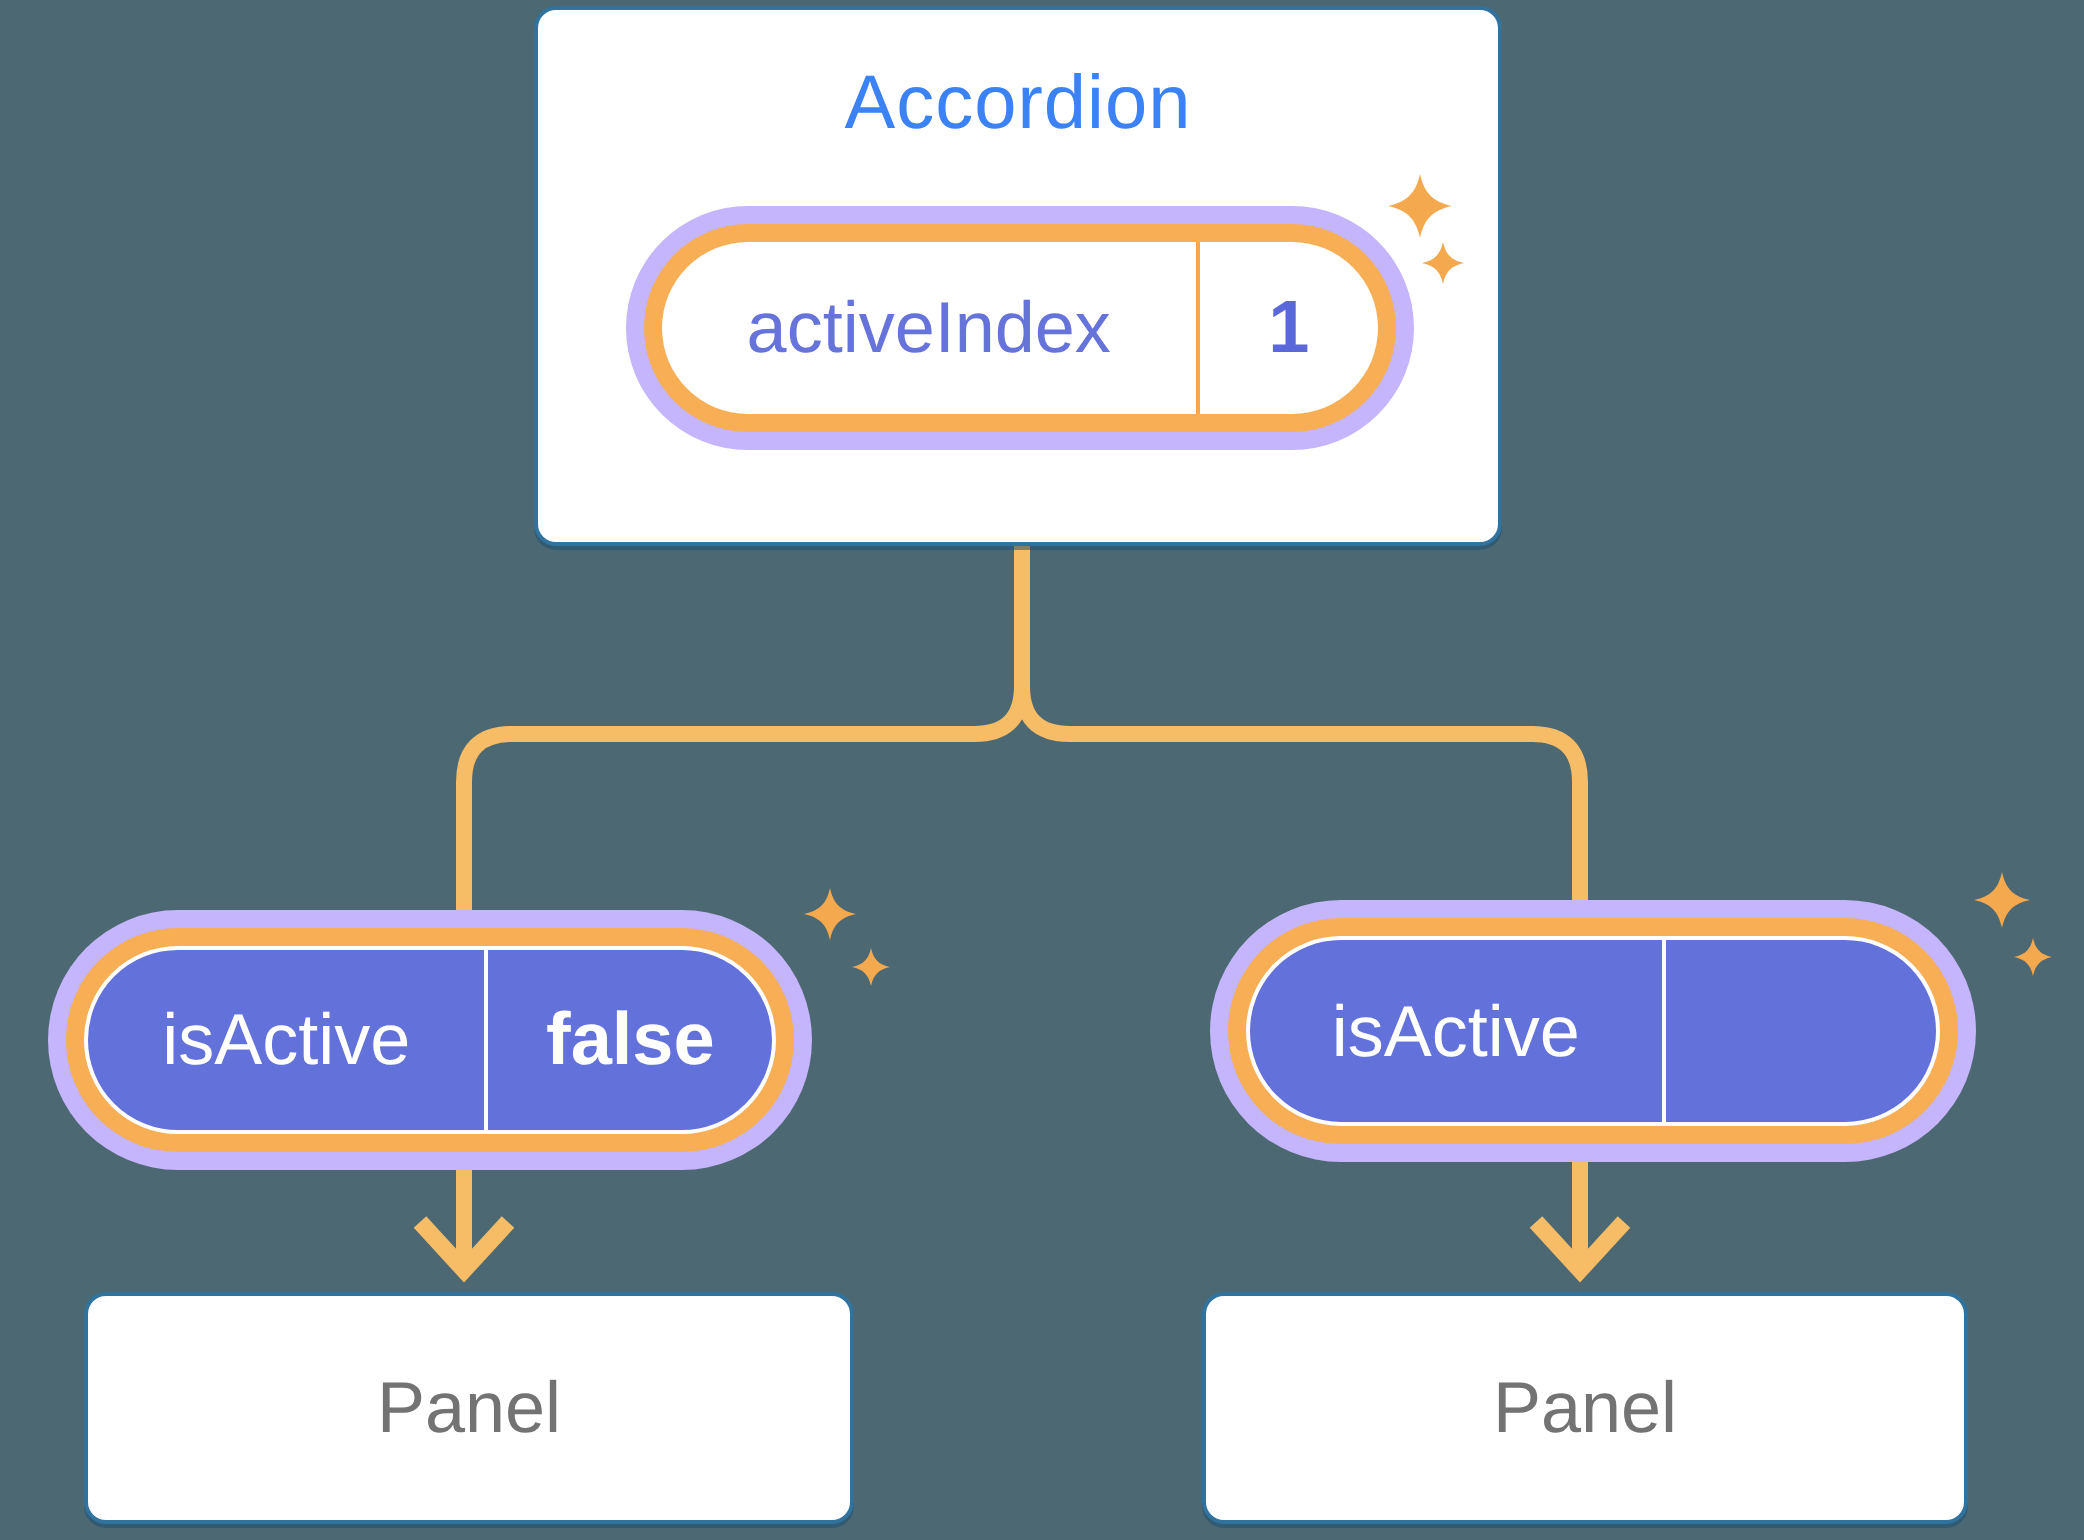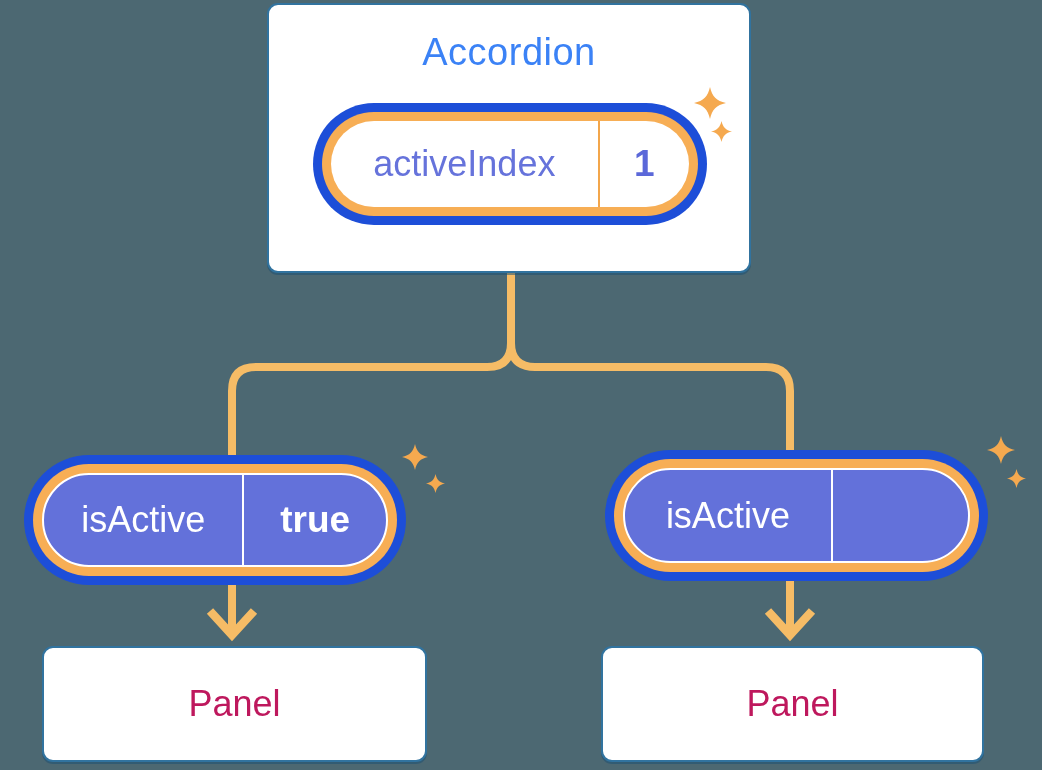--- a/index.html
+++ b/index.html
@@ -18,25 +18,25 @@
     border:2.5px solid #31739F;border-radius:11px;
     box-shadow:0 2px 0 rgba(30,80,115,.55);
   }
   #accordion-card{left:267px;top:3px;width:480px;height:266px;}
   #accordion-title{
     margin-top:26px;text-align:center;font-size:38px;font-weight:500;
     color:#3b82f6;letter-spacing:.5px;
   }
   #panel-left{left:42px;top:646px;width:381px;height:112px;display:flex;align-items:center;justify-content:center;}
   #panel-right{left:601px;top:646px;width:379px;height:112px;display:flex;align-items:center;justify-content:center;}
-  .panel-title{font-size:36px;font-weight:500;color:#be185d;}
+  .panel-title{font-size:36px;font-weight:500;color:#737373;}
   
   .pill-glow{
     position:absolute;z-index:3;border-radius:999px;
-    background:#1d4ed8;padding:9px;box-sizing:border-box;
+    background:#c4b5fd;padding:9px;box-sizing:border-box;
   }
   .pill-ring{
     width:100%;height:100%;border-radius:999px;
     background:#F7AE55;padding:9px;box-sizing:border-box;
   }
   .pill-inner{
     width:100%;height:100%;border-radius:999px;overflow:hidden;
     display:flex;box-sizing:border-box;
   }
   .pill-inner.white{background:#ffffff;}
@@ -92,21 +92,21 @@
   </div>
 </div>
 
 <div class="pill-glow" id="prop-pill-left">
   <div class="pill-ring">
     <div class="pill-inner purple">
       <div class="pill-cell left">
         <span class="pill-label">isActive</span>
       </div>
       <div class="pill-cell right">
-        <span class="pill-value">true</span>
+        <span class="pill-value">false</span>
       </div>
     </div>
   </div>
 </div>
 
 <div class="pill-glow" id="prop-pill-right">
   <div class="pill-ring">
     <div class="pill-inner purple">
       <div class="pill-cell left">
         <span class="pill-label">isActive</span>

